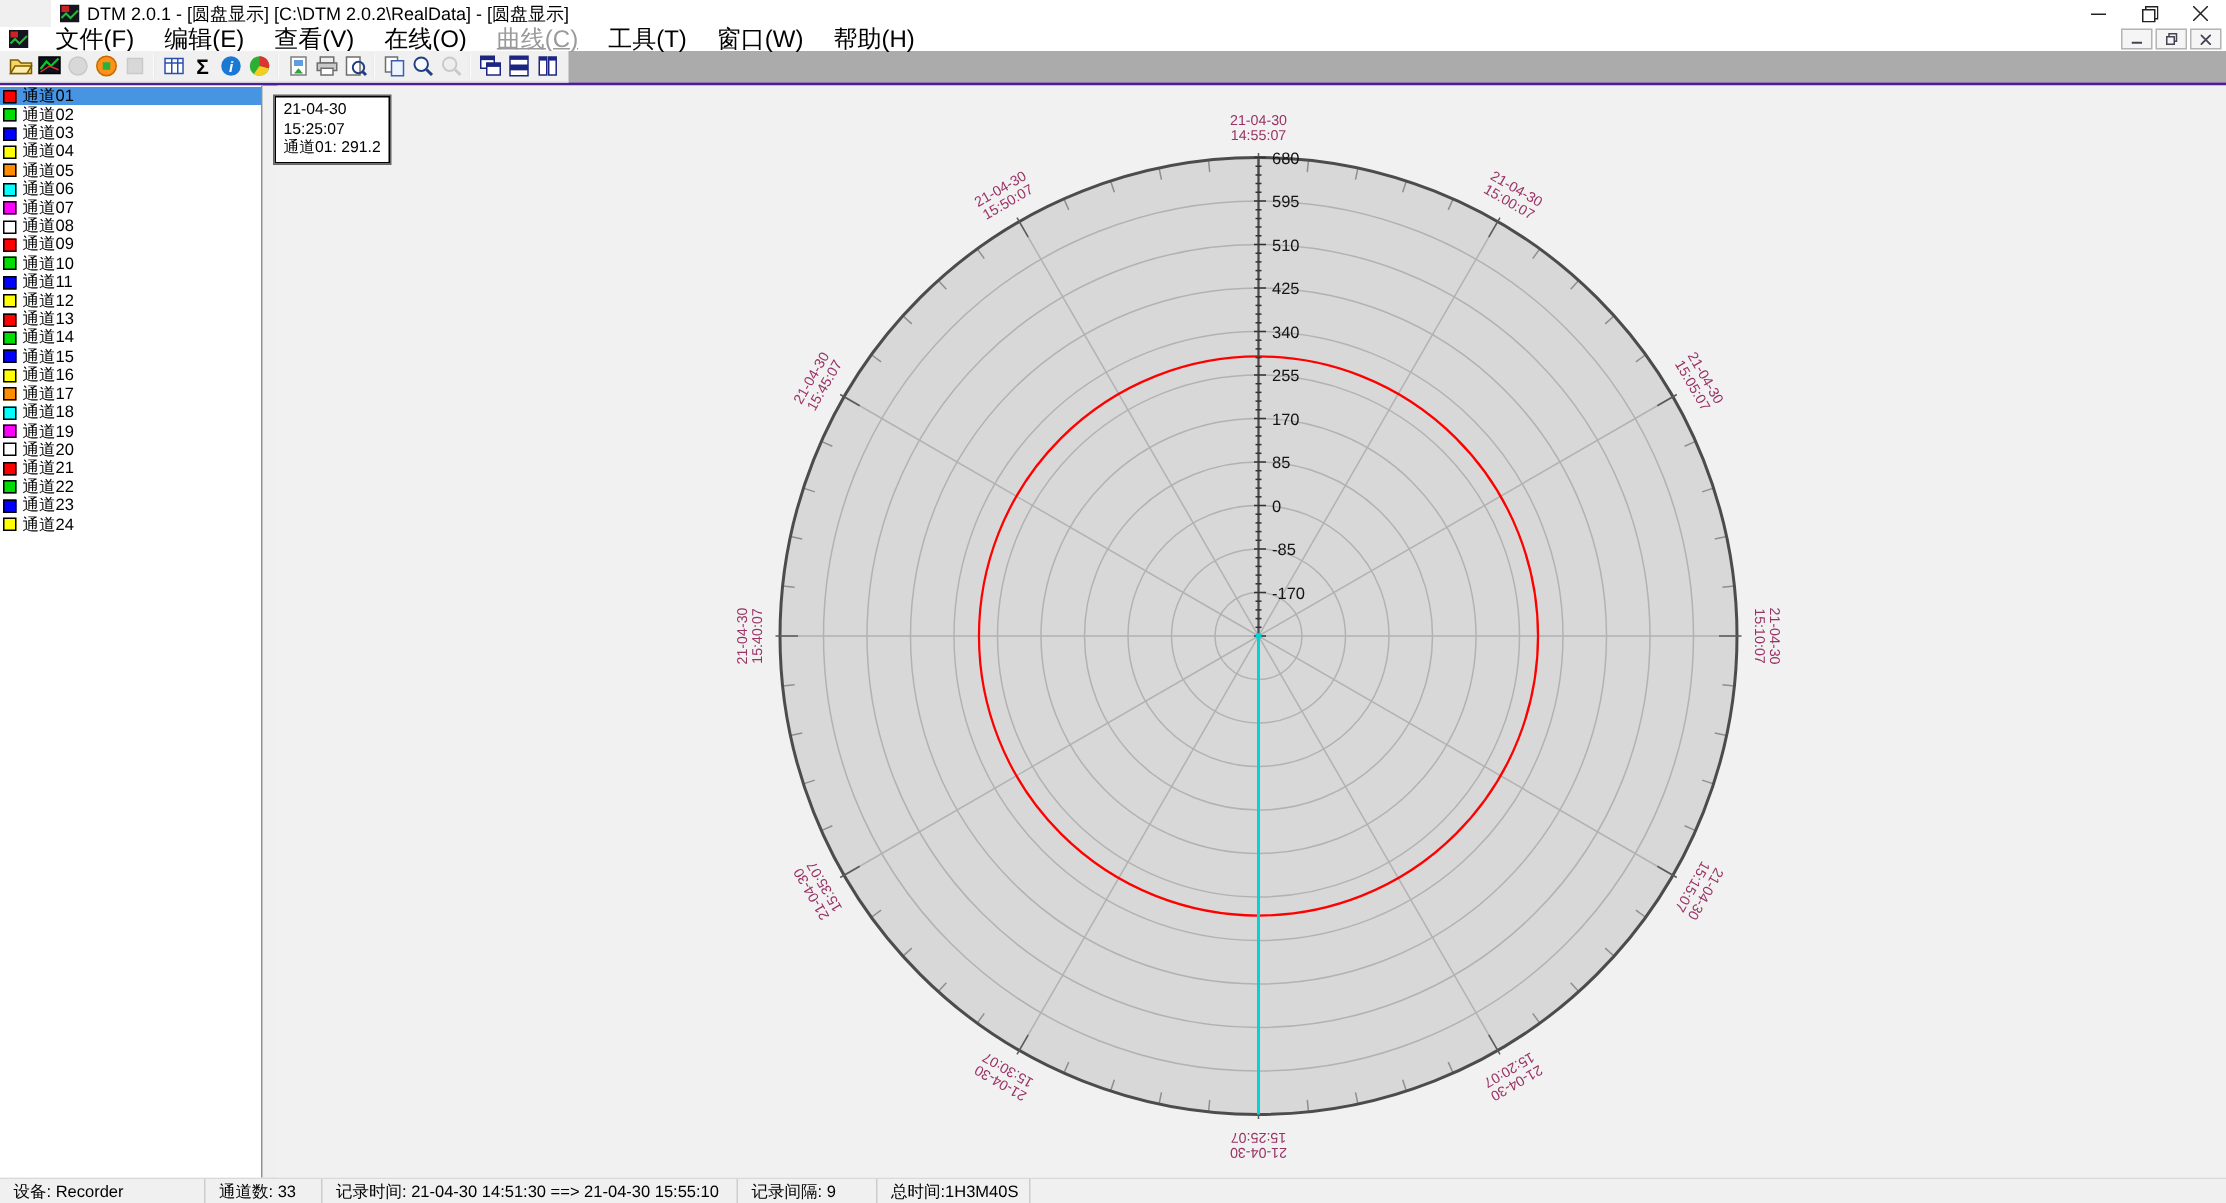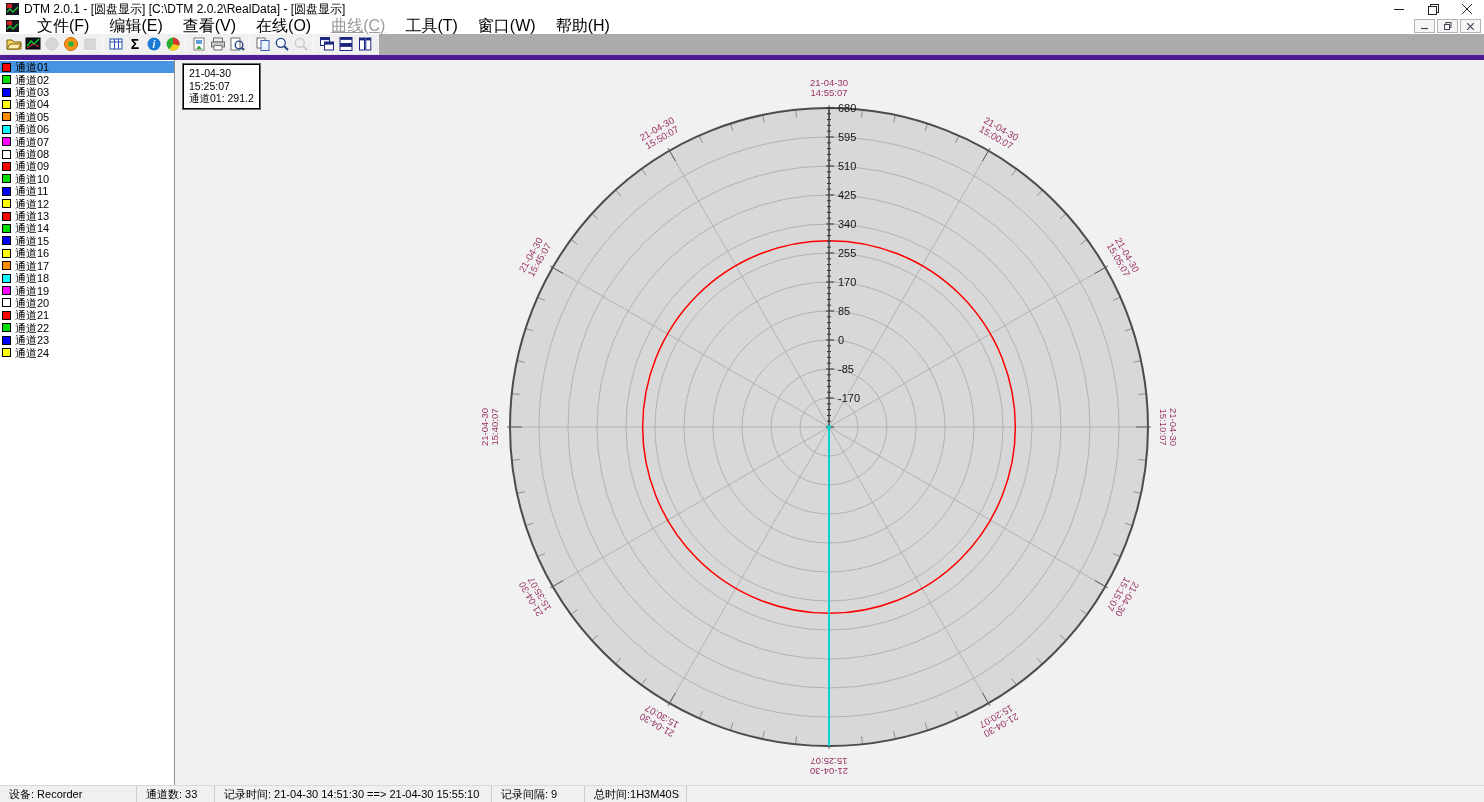--- a/index.html
+++ b/index.html
@@ -4,41 +4,41 @@
 <style>
   * { box-sizing: border-box; }
   html,body { margin:0; padding:0; }
   body {
     width:1484px; height:802px; overflow:hidden;
     font-family:"Liberation Sans", sans-serif;
     background:#f0f0f0; color:#000;
     -webkit-font-smoothing:antialiased;
   }
   
-  .titlebar{ height:18px; background:#ffffff; display:flex; align-items:center; font-size:12px; }
+  .titlebar{ height:18px; background:#ffffff; display:flex; align-items:center; font-size:12px;margin-left:34px; }
   .app-icon{ width:13px; height:12px; margin:0 5px 0 6px; flex:0 0 auto; }
   .title-text{ flex:1; white-space:nowrap; overflow:hidden; }
   .win-controls{ display:flex; height:100%; }
   .win-btn{ width:34px; height:100%; display:flex; align-items:center; justify-content:center; color:#222; font-size:12px; cursor:default; }
   
   .menubar{ height:16px; background:#ffffff; display:flex; align-items:center; font-size:16px; }
   .child-icon{ width:13px; height:12px; margin:0 8px 0 6px; flex:0 0 auto; }
   .menu-item{ padding:1px 10px; white-space:nowrap; }
   .menu-item.disabled{ color:#9a9a9a;text-decoration:underline; }
   .menubar-spacer{ flex:1; }
   .mdi-controls{ display:flex; margin-right:3px; }
   .mdi-btn{ width:21px; height:14px; border:1px solid #b4b4b4; background:#f5f5f5; display:flex; align-items:center; justify-content:center; margin-left:2px; font-size:9px; color:#444; }
   
   .toolbar{ height:21px; background:#ababab; display:flex; }
   .toolbar-buttons{ background:#f0f0f0; height:100%; display:flex; align-items:center; padding:0 5px 0 4px; border-bottom:1px solid #e3e3e3; }
   .tb-btn{ width:19px; height:19px; display:flex; align-items:center; justify-content:center; flex:0 0 auto; }
   .tb-btn.disabled{ opacity:.55; }
   .tb-sep{ width:1px; height:16px; background:#b9b9b9; border-right:1px solid #fdfdfd; margin:0 3px; flex:0 0 auto; }
   
-  .main{ display:flex; height:730px; border-top:5px solid #4c1d95; }
+  .main{ display:flex; height:730px; border-top:2px solid #4c1d95;gap:10px; }
   .left-panel{ width:175px; background:#ffffff; border-right:1px solid #8f8f8f; overflow:hidden; padding-top:1px; }
   .channel-row{ height:12.42px; display:flex; align-items:center; padding-left:2px; font-size:11px; line-height:12px; white-space:nowrap; }
   .channel-row.selected{ background:#4795e2; }
   .swatch{ width:9px; height:9px; border:1px solid #000; margin-right:4px; flex:0 0 auto; }
   .chart-area{ position:relative; flex:1; background:#f1f1f1; }
   #polar-svg{ position:absolute; left:0; top:0; }
   
   .tooltip{ position:absolute; left:183px; top:64px; z-index:20; background:#ffffff; border:1px solid #000; outline:1px solid #666; padding:2px 5px 3px 5px; font-size:10.5px; line-height:12.5px; white-space:nowrap; }
   
   .statusbar{ height:17px; background:#f0f0f0; border-top:1px solid #d9d9d9; display:flex; align-items:stretch; font-size:11px; }

